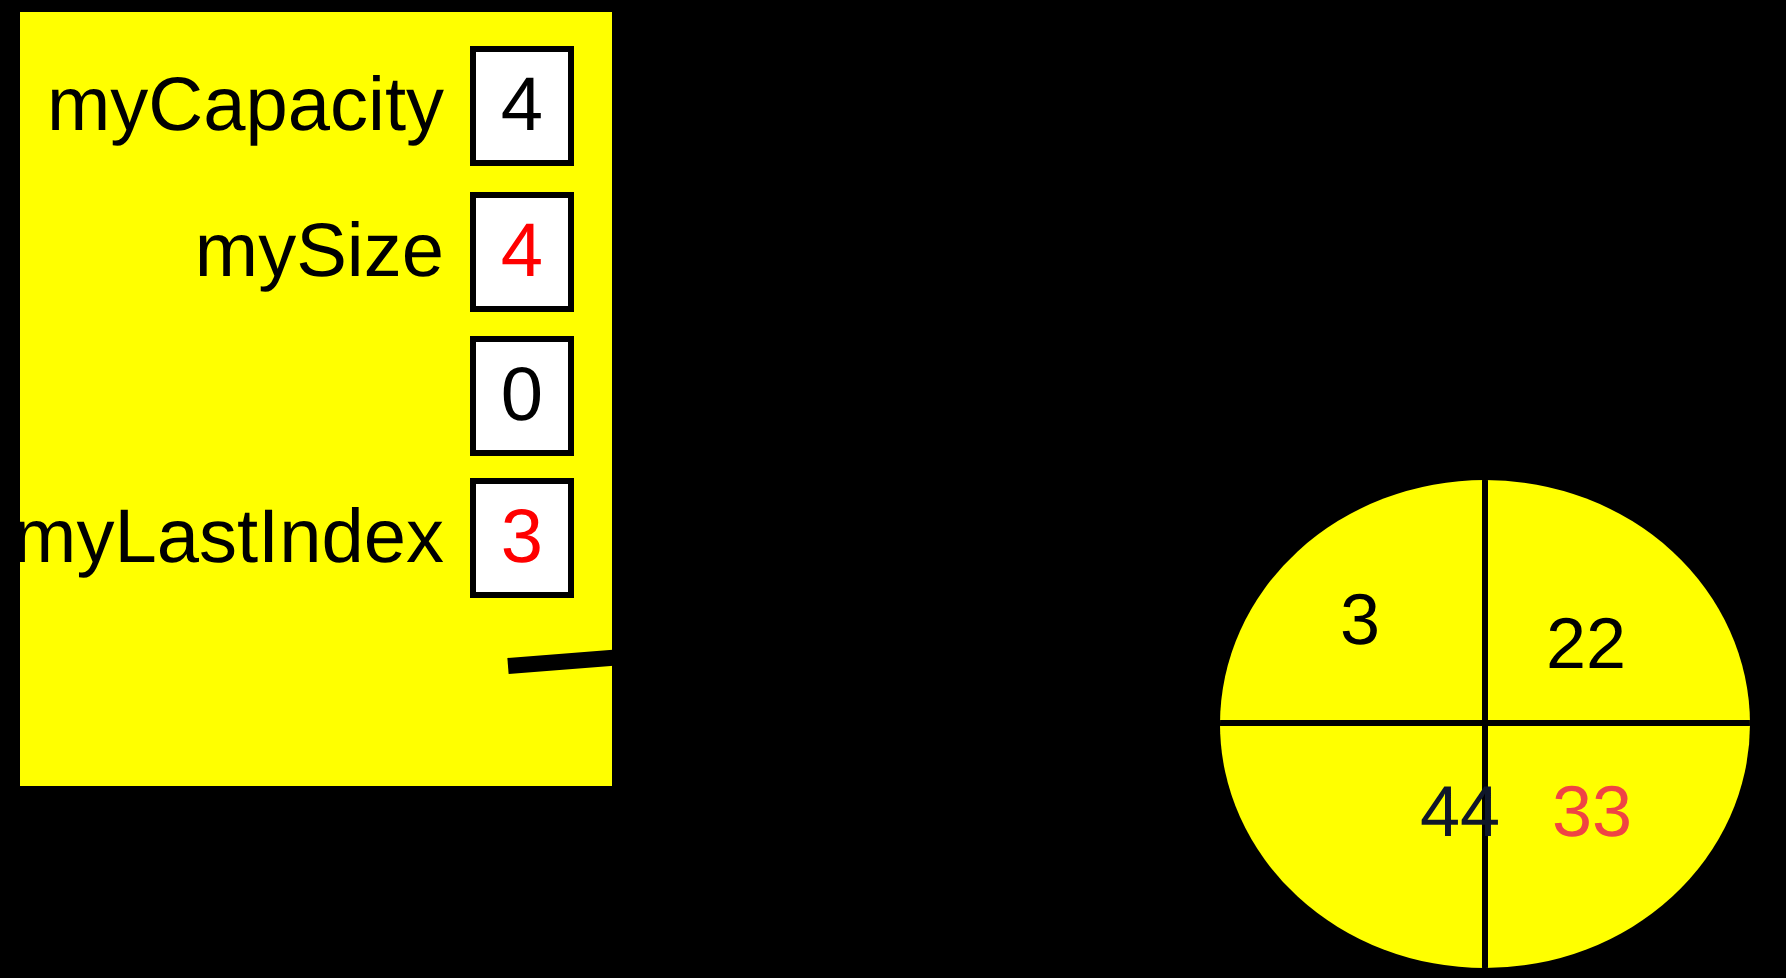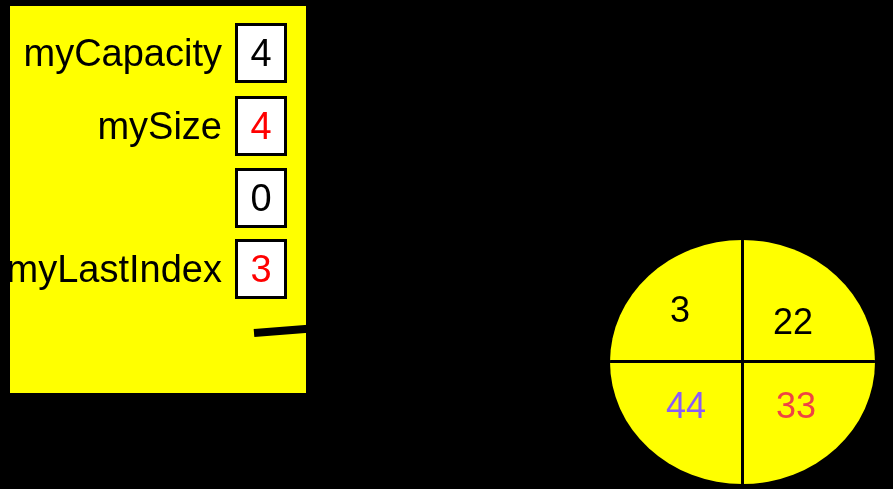--- a/index.html
+++ b/index.html
@@ -154,16 +154,16 @@
   </div>
 
   <div class="ptr-line"></div>
 
   <div class="circle">
     <div class="vline"></div>
     <div class="hline"></div>
     <div class="quad tl" style="color: rgb(0, 0, 0);">3</div>
     <div class="quad tr" style="color: rgb(0, 0, 0); margin-top: 12px;">22</div>
     <div class="quad br" style="color: #ef4444;">33</div>
-    <div class="quad bl" style="color: #8b5cf6;">44</div>
+    <div class="quad bl" style="color: #0f172a; margin-left: 44px;">44</div>
   </div>
 
 </div>
 
 </body></html>

